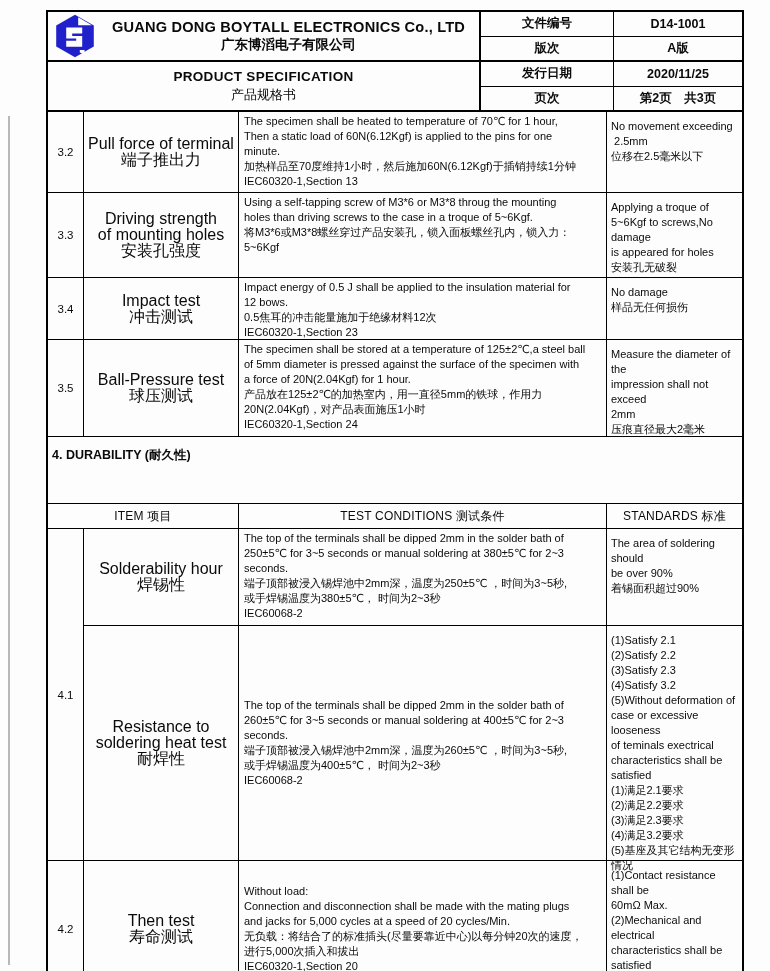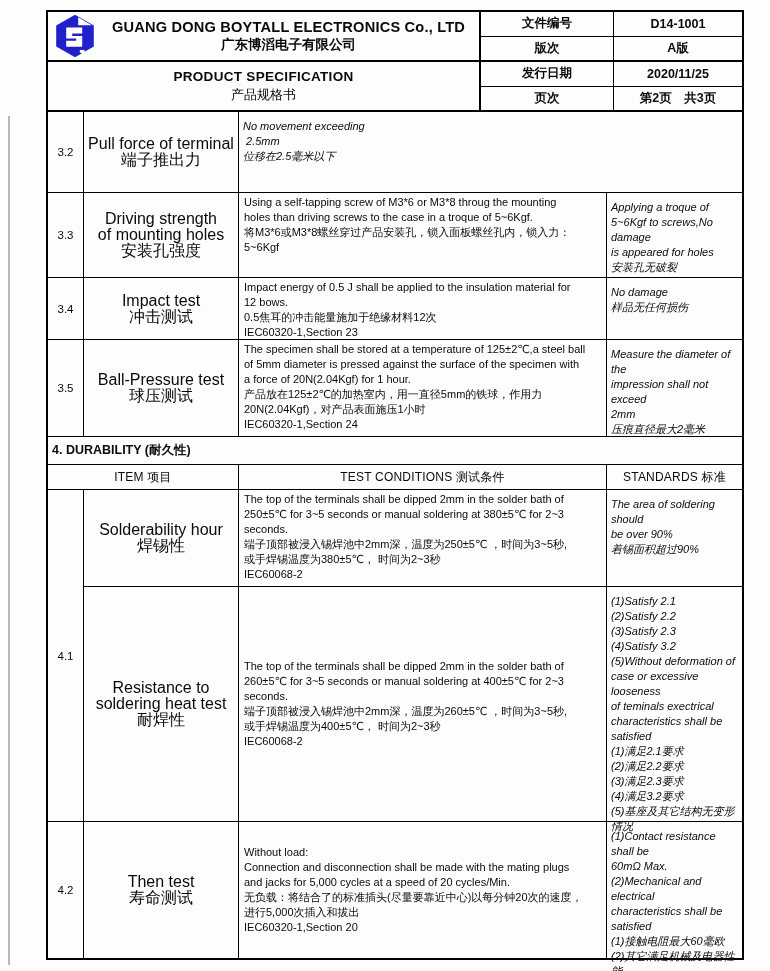--- a/index.html
+++ b/index.html
@@ -31,28 +31,28 @@
   .meta-value { flex:1; display:flex; align-items:center; justify-content:center; font-weight:bold; font-size:12.5px; }
 
   
   .btable { border:2px solid #000; border-top:none; }
   .trow { display:flex; border-top:1px solid #000; }
   .trow:first-child { border-top:none; }
   .cell { min-height:100%; }
   .c-id { flex:0 0 35px; display:flex; align-items:center; justify-content:center; font-size:11.5px; }
   .c-item { flex:0 0 155px; border-left:1px solid #000; display:flex; align-items:center; justify-content:center; text-align:center; font-size:16px; line-height:16px; }
   .c-cond { flex:0 0 368px; border-left:1px solid #000; padding:2px 5px; font-size:11px; line-height:15px; }
-  .c-std  { flex:1; border-left:1px solid #000; padding:7px 3px 2px 4px; font-size:11px; line-height:15px;font-style:italic; }
+  .c-std  { flex:1; border-left:1px solid #000; padding:7px 3px 2px 4px; font-size:11px; line-height:15px; }
   .v-center { display:flex; align-items:center; }
   .multiline { white-space:pre-line; }
 
-  .section-title-row { display:flex; align-items:center; height:28px; }
+  .section-title-row { display:flex; align-items:flex-end; height:28px; }
   .section-title { font-size:12.5px; font-weight:bold; padding-left:4px; }
 
-  .colhead-row { height:25px; }
+  .colhead-row { height:25px;margin-top:39px; }
   .ch { display:flex; align-items:center; justify-content:center; font-size:12px; letter-spacing:.2px; }
   .ch-item { flex:0 0 190px; }
   .ch-cond { flex:0 0 368px; border-left:1px solid #000; }
   .ch-std  { flex:1; border-left:1px solid #000; }
 
   .group { display:flex; }
   .subcol { flex:1; display:flex; flex-direction:column; }
   .subrow { display:flex; }
   .subrow + .subrow { border-top:1px solid #000; }
   .subrow .c-item { border-left:1px solid #000; }
@@ -110,20 +110,25 @@
         </div>
       </div>
     </div>
 
     <div class="btable">
 
       <div class="trow h-r32">
         <div class="cell c-id">3.2</div>
         <div class="cell c-item multiline">Pull force of terminal
 端子推出力</div>
+        <div class="cell c-cond multiline">The specimen shall be heated to temperature of 70℃ for 1 hour,
+Then a static load of 60N(6.12Kgf) is applied to the pins for one
+minute.
+加热样品至70度维持1小时，然后施加60N(6.12Kgf)于插销持续1分钟
+IEC60320-1,Section 13</div>
         <div class="cell c-std multiline">No movement exceeding
 &nbsp;2.5mm
 位移在2.5毫米以下</div>
       </div>
 
       <div class="trow h-r33">
         <div class="cell c-id">3.3</div>
         <div class="cell c-item multiline">Driving strength
 of mounting holes
 安装孔强度</div>

